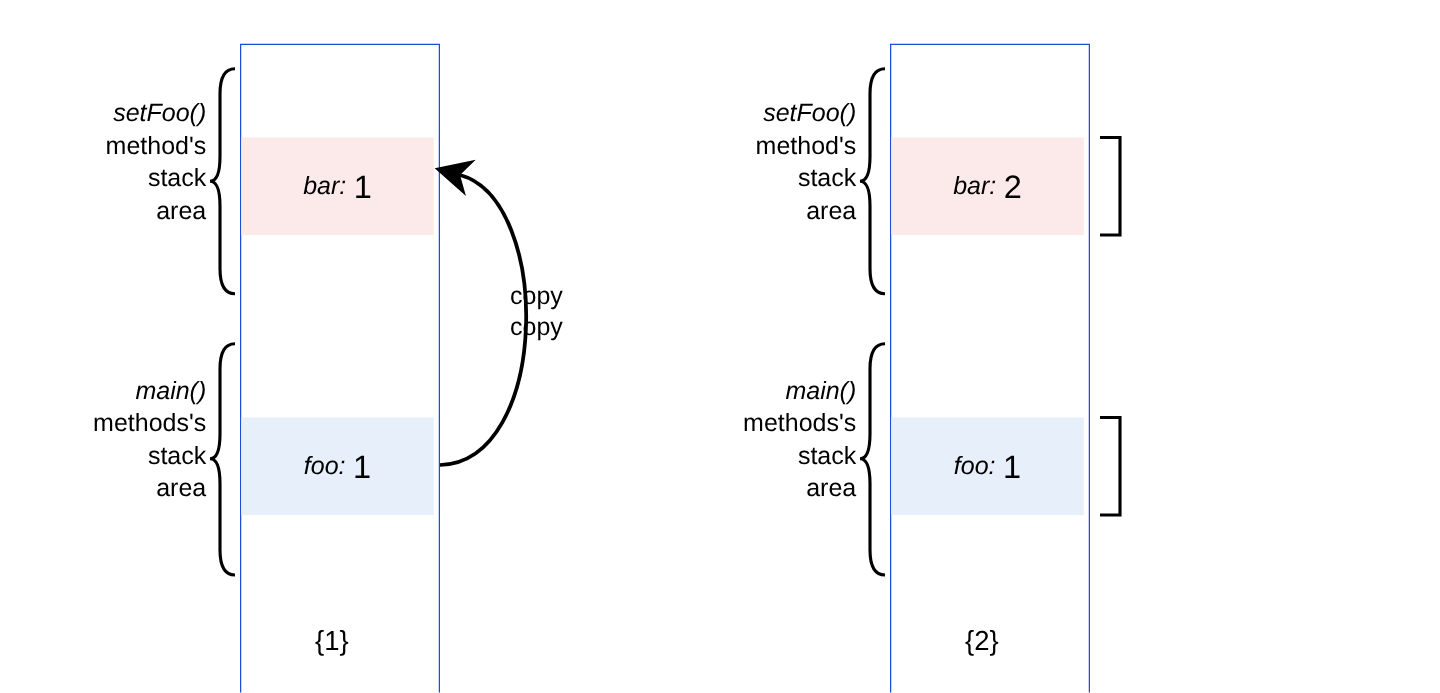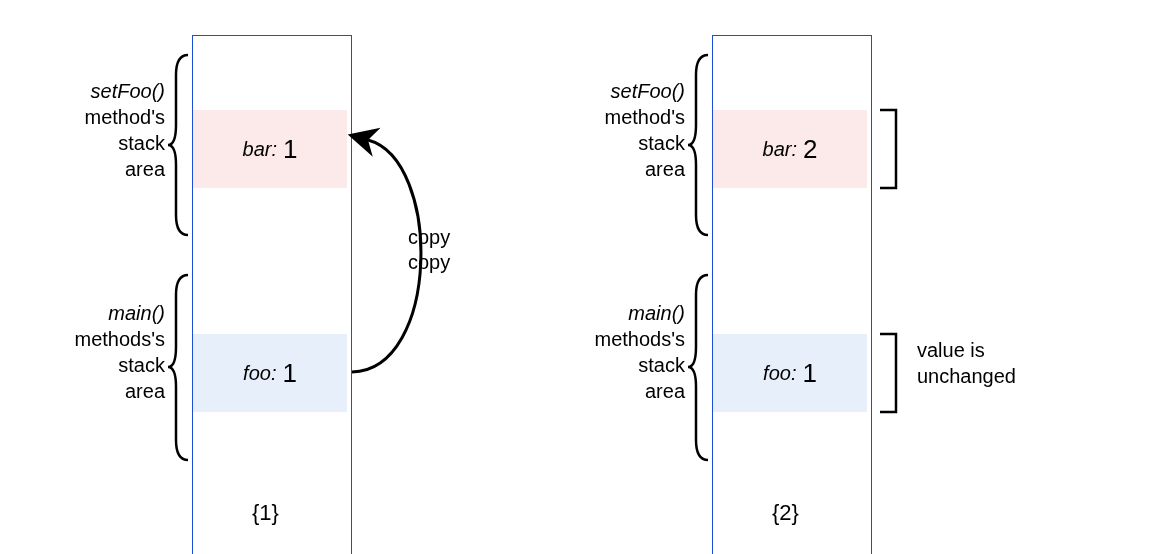--- a/index.html
+++ b/index.html
@@ -134,24 +134,20 @@
   </div>
   <div class="label-block" style="left:565px; top:300px;">
     <span class="m">main()</span><br>
     <span>methods's</span><br>
     <span>stack</span><br>
     <span>area</span>
   </div>
 
   <div class="caption" style="left:772px; top:500px;">{2}</div>
 
-  <div class="right-note" style="left:917px; top:337px;">
-    <span>value is</span><br>
-    <span>unchanged</span>
-  </div>
 
   <svg class="overlay" viewBox="0 0 1152 554">
     <defs>
       <marker id="arrowhead" markerWidth="12" markerHeight="12" refX="3" refY="5" orient="auto" markerUnits="strokeWidth">
         <path d="M0,0 L10,5 L0,10 L3,5 Z" fill="#000"></path>
       </marker>
     </defs>
 
     <path d="M188,55 Q176,55 176,75 L176,125 Q176,145 168,145 Q176,145 176,165 L176,215 Q176,235 188,235" fill="none" stroke="#000" stroke-width="2.5"></path>
 

